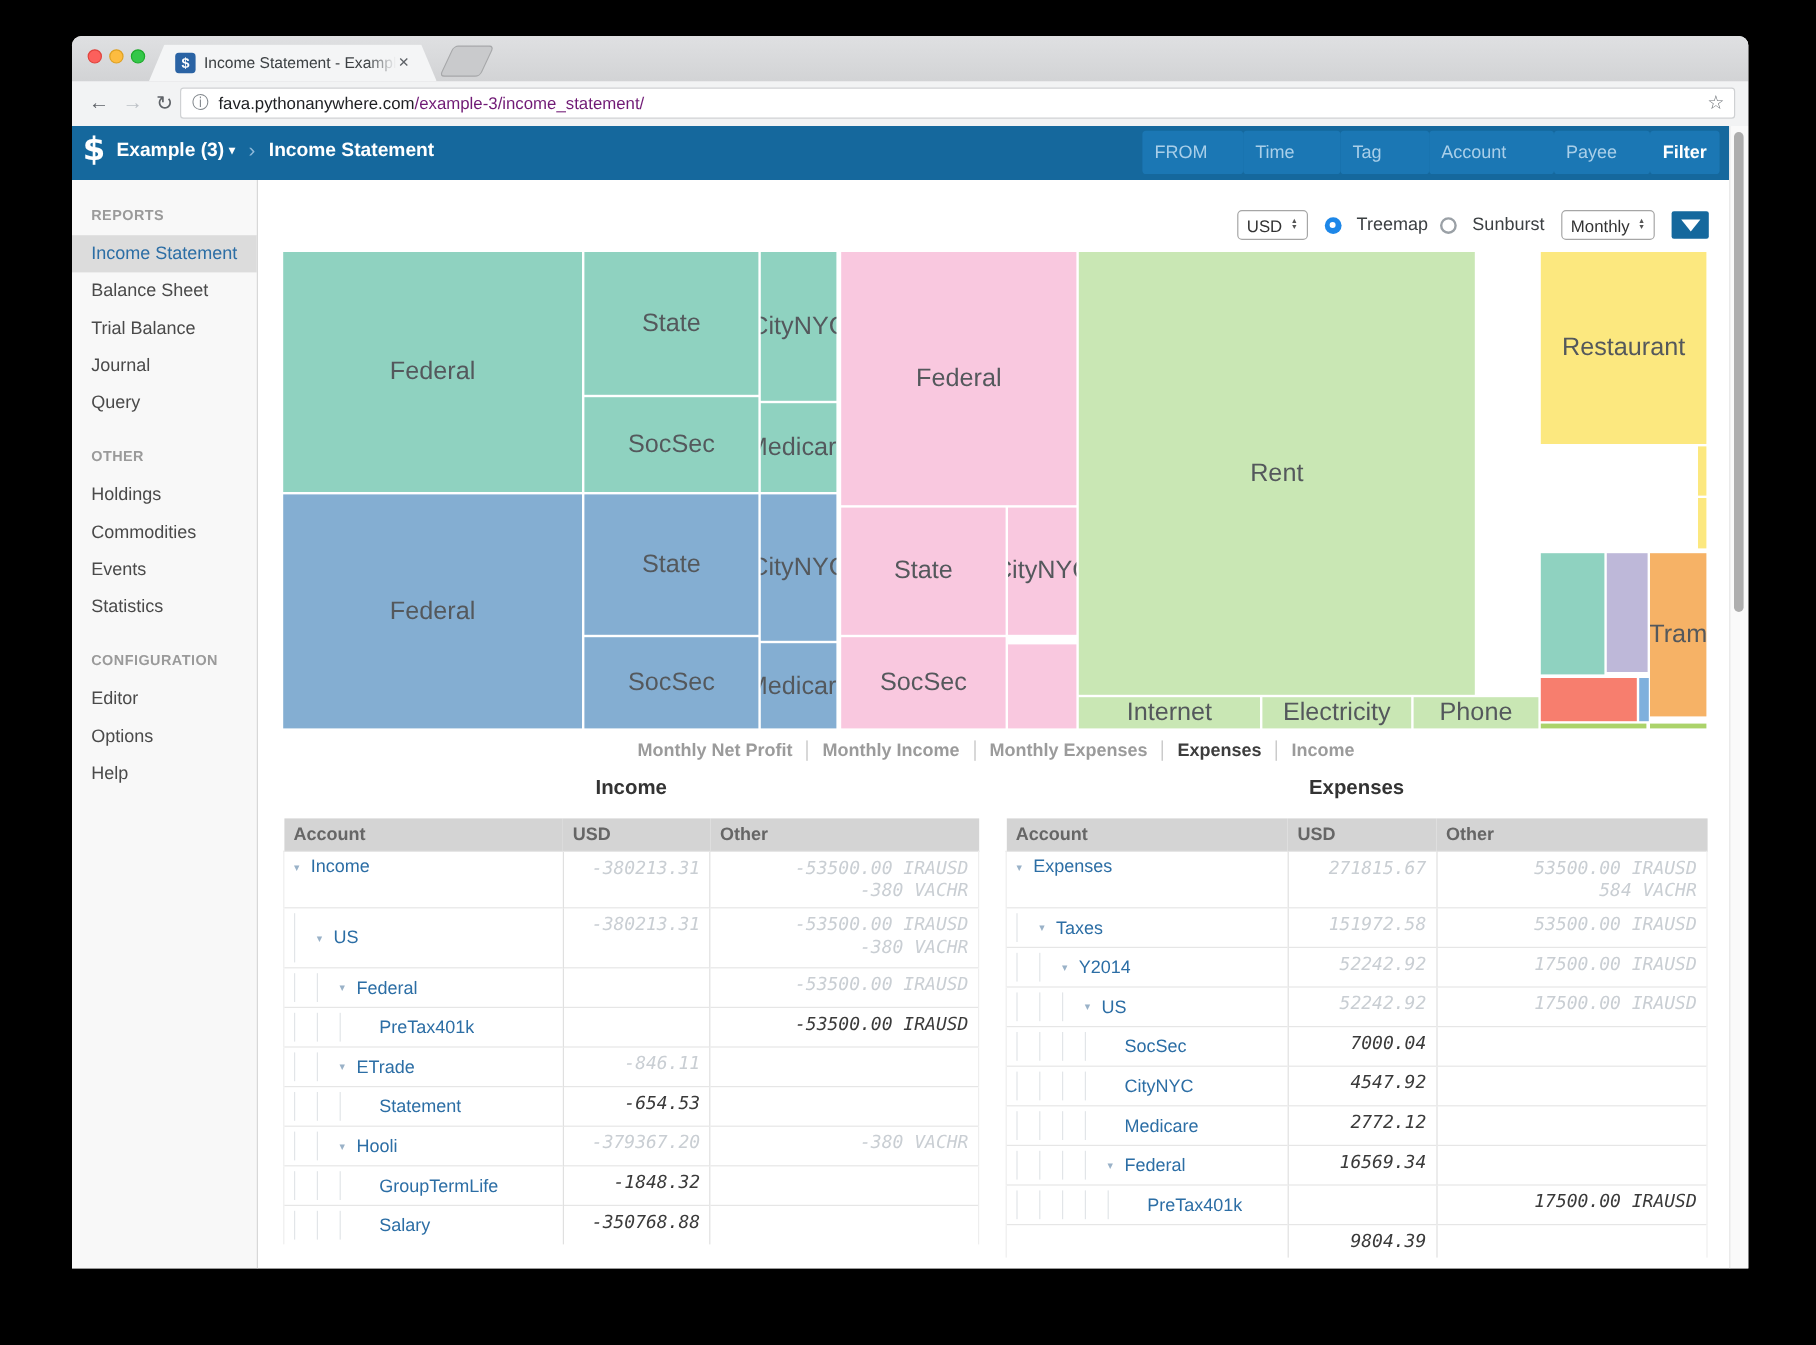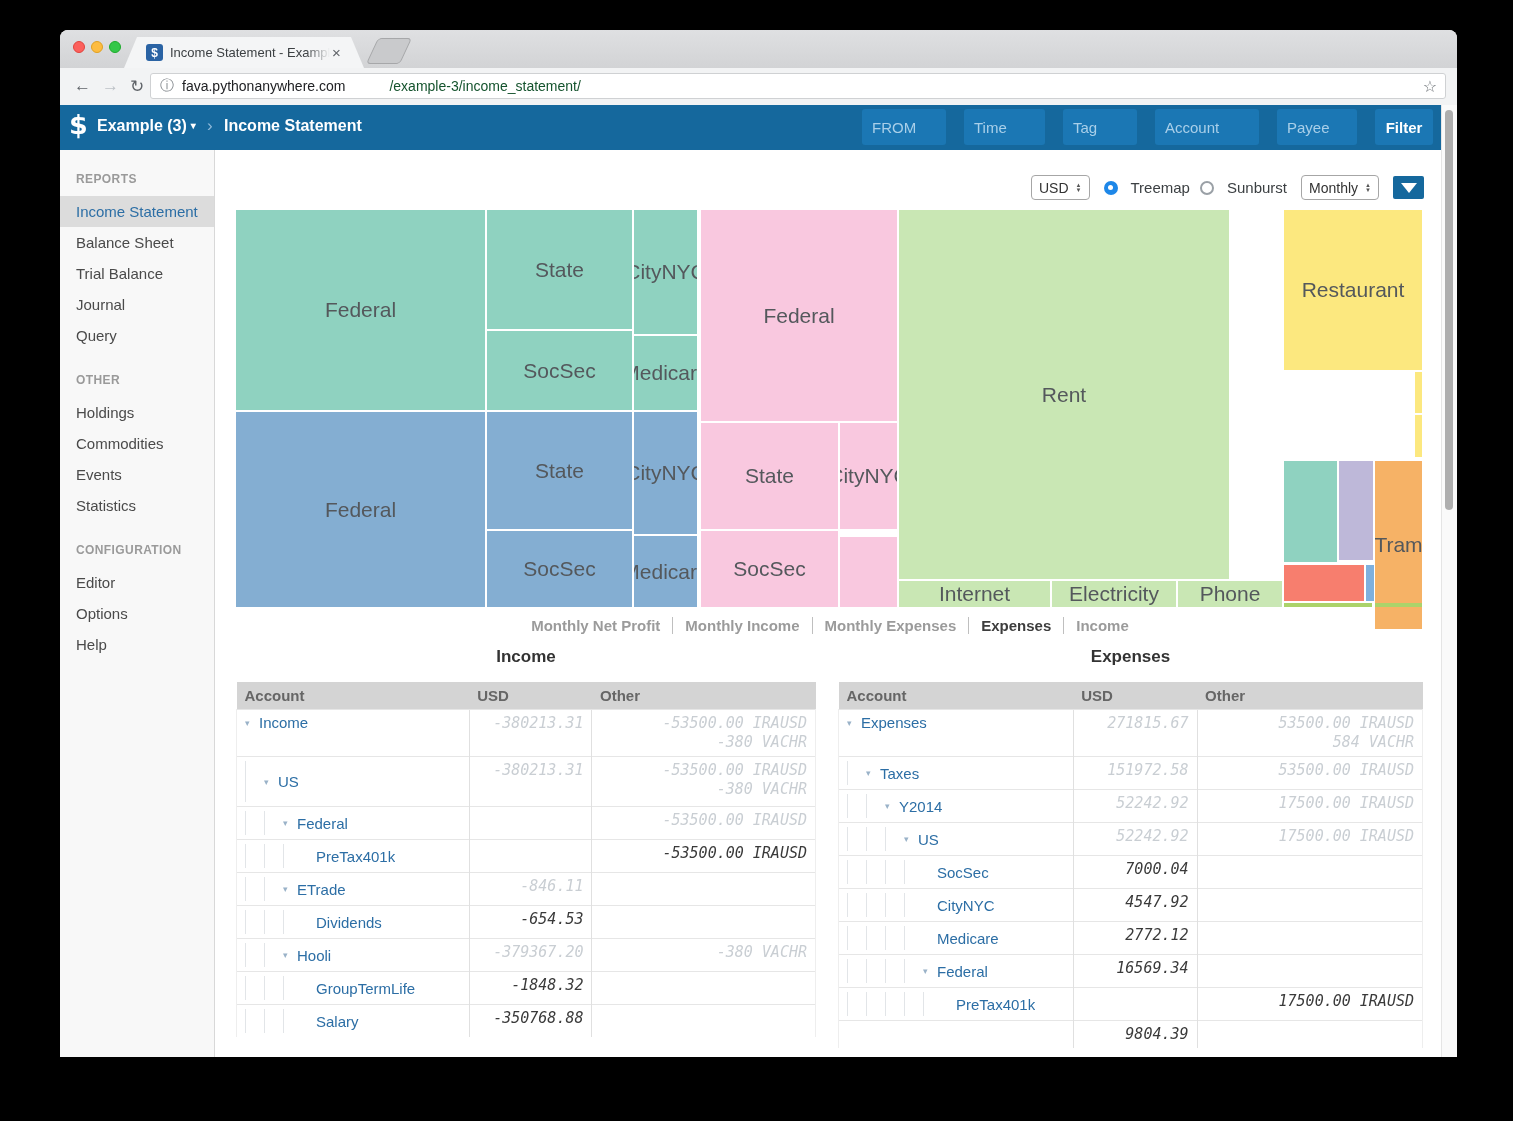--- a/index.html
+++ b/index.html
@@ -26,32 +26,32 @@
   .newtab{position:absolute;left:312px;bottom:4px;width:32px;height:24px;background:#c9cacc;
           border:1px solid #a6a7a9;border-radius:4px;transform:skewX(-25deg);}
   .urlbar{position:absolute;left:0;top:38px;width:100%;height:37px;background:#f2f3f4;}
   .navico{position:absolute;top:8px;font-size:17px;color:#5f6368;}
   .navico.fwd{color:#bdc1c6;}
   .urlfield{position:absolute;left:90px;top:5px;width:1296px;height:26px;background:#fff;
             border:1px solid #cfd1d3;border-radius:3px;box-sizing:border-box;display:flex;align-items:center;}
   .info-ico{color:#80868b;font-size:14px;margin:0 8px 0 9px;}
   .url{font-size:14px;white-space:nowrap;}
   .url .dom{color:#202124;}
-  .url .path{color:#14532d;margin-left:44px;}
+  .url .path{color:#701a75;}
   .star{margin-left:auto;margin-right:8px;color:#6b7075;font-size:16px;}
 
   
   .appbar{position:absolute;left:0;top:75px;width:1381px;height:45px;background:#15689d;color:#fff;}
   .logo{position:absolute;left:9px;top:4px;font-size:27px;font-weight:bold;color:#fff;
         font-family:"DejaVu Sans",sans-serif;}
   .ledger{position:absolute;left:37px;top:12px;font-size:16px;font-weight:600;}
   .ledger .carat{font-size:10px;vertical-align:2px;margin-left:4px;}
   .bc-sep{position:absolute;left:147px;top:11px;font-size:17px;color:#8fb9d9;}
   .page-title{position:absolute;left:164px;top:12px;font-size:16px;font-weight:bold;}
-  .filters{position:absolute;right:8px;top:4px;height:20px;display:flex;gap:18px;}
+  .filters{position:absolute;right:8px;top:4px;height:20px;display:flex;gap:0;}
   .filters input{height:36px;border:none;border-radius:3px;background:#1b77b4;box-sizing:border-box;
                  padding:0 10px;font-size:15px;color:#dcecf8;font-family:"Liberation Sans",sans-serif;outline:none;}
   .filters input::placeholder{color:#a9cfe9;opacity:1;}
   .filters input:nth-child(1){width:84px;}
   .filters input:nth-child(2){width:81px;}
   .filters input:nth-child(3){width:74px;}
   .filters input:nth-child(4){width:104px;}
   .filters input:nth-child(5){width:80px;}
   .filter-btn{width:58px;height:36px;border:none;border-radius:3px;background:#1b77b4;color:#fff;
               font-size:15px;font-weight:bold;font-family:"Liberation Sans",sans-serif;}
@@ -259,21 +259,21 @@
           <div class="tile" style="left: 942px; top: 371px; width: 104px; height: 26px; background: rgb(201, 231, 180);">
             <span>Phone</span>
           </div>
           <div class="tile" style="left: 1048px; top: 0px; width: 138px; height: 160px; background: rgb(252, 232, 127);">
             <span>Restaurant</span>
           </div>
           <div class="tile" style="left: 1179px; top: 162px; width: 7px; height: 41px; background: rgb(252, 232, 127);"></div>
           <div class="tile" style="left: 1179px; top: 205px; width: 7px; height: 42px; background: rgb(252, 232, 127);"></div>
           <div class="tile" style="left: 1048px; top: 251px; width: 53px; height: 101px; background: rgb(143, 210, 192);"></div>
           <div class="tile" style="left: 1103px; top: 251px; width: 34px; height: 99px; background: rgb(190, 184, 217);"></div>
-          <div class="tile" style="left: 1139px; top: 251px; width: 47px; height: 168px; background: rgb(246, 178, 102);">
+          <div class="tile" style="left: 1139px; top: 251px; width: 47px; height: 136px; background: rgb(246, 178, 102);">
             <span>Tram</span>
           </div>
           <div class="tile" style="left: 1048px; top: 355px; width: 80px; height: 36px; background: rgb(247, 126, 110);"></div>
           <div class="tile" style="left: 1130px; top: 355px; width: 8px; height: 36px; background: rgb(127, 176, 221);"></div>
           <div class="tile" style="left: 1048px; top: 393px; width: 88px; height: 4px; background: rgb(171, 211, 106);"></div>
           <div class="tile" style="left: 1139px; top: 393px; width: 47px; height: 4px; background: rgb(171, 211, 106);"></div>
         </div>
 
       <div class="chartlinks" id="chartlinks"><span class="cl">Monthly Net Profit</span><span class="cl">Monthly Income</span><span class="cl">Monthly Expenses</span><span class="cl sel">Expenses</span><span class="cl">Income</span></div>
 
@@ -352,21 +352,21 @@
                   <td class="num muted">-846.11</td>
                   <td class="num other"></td>
                 </tr>
                 <tr>
                   <td class="acct">
                     <div class="acct-inner">
                       <i class="g"></i>
                       <i class="g"></i>
                       <i class="g"></i>
                       <span class="caretbox"></span>
-                      <a class="acc">Dividends</a>
+                      <a class="acc">Statement</a>
                     </div>
                   </td>
                   <td class="num">-654.53</td>
                   <td class="num other"></td>
                 </tr>
                 <tr>
                   <td class="acct">
                     <div class="acct-inner">
                       <i class="g"></i>
                       <i class="g"></i>

